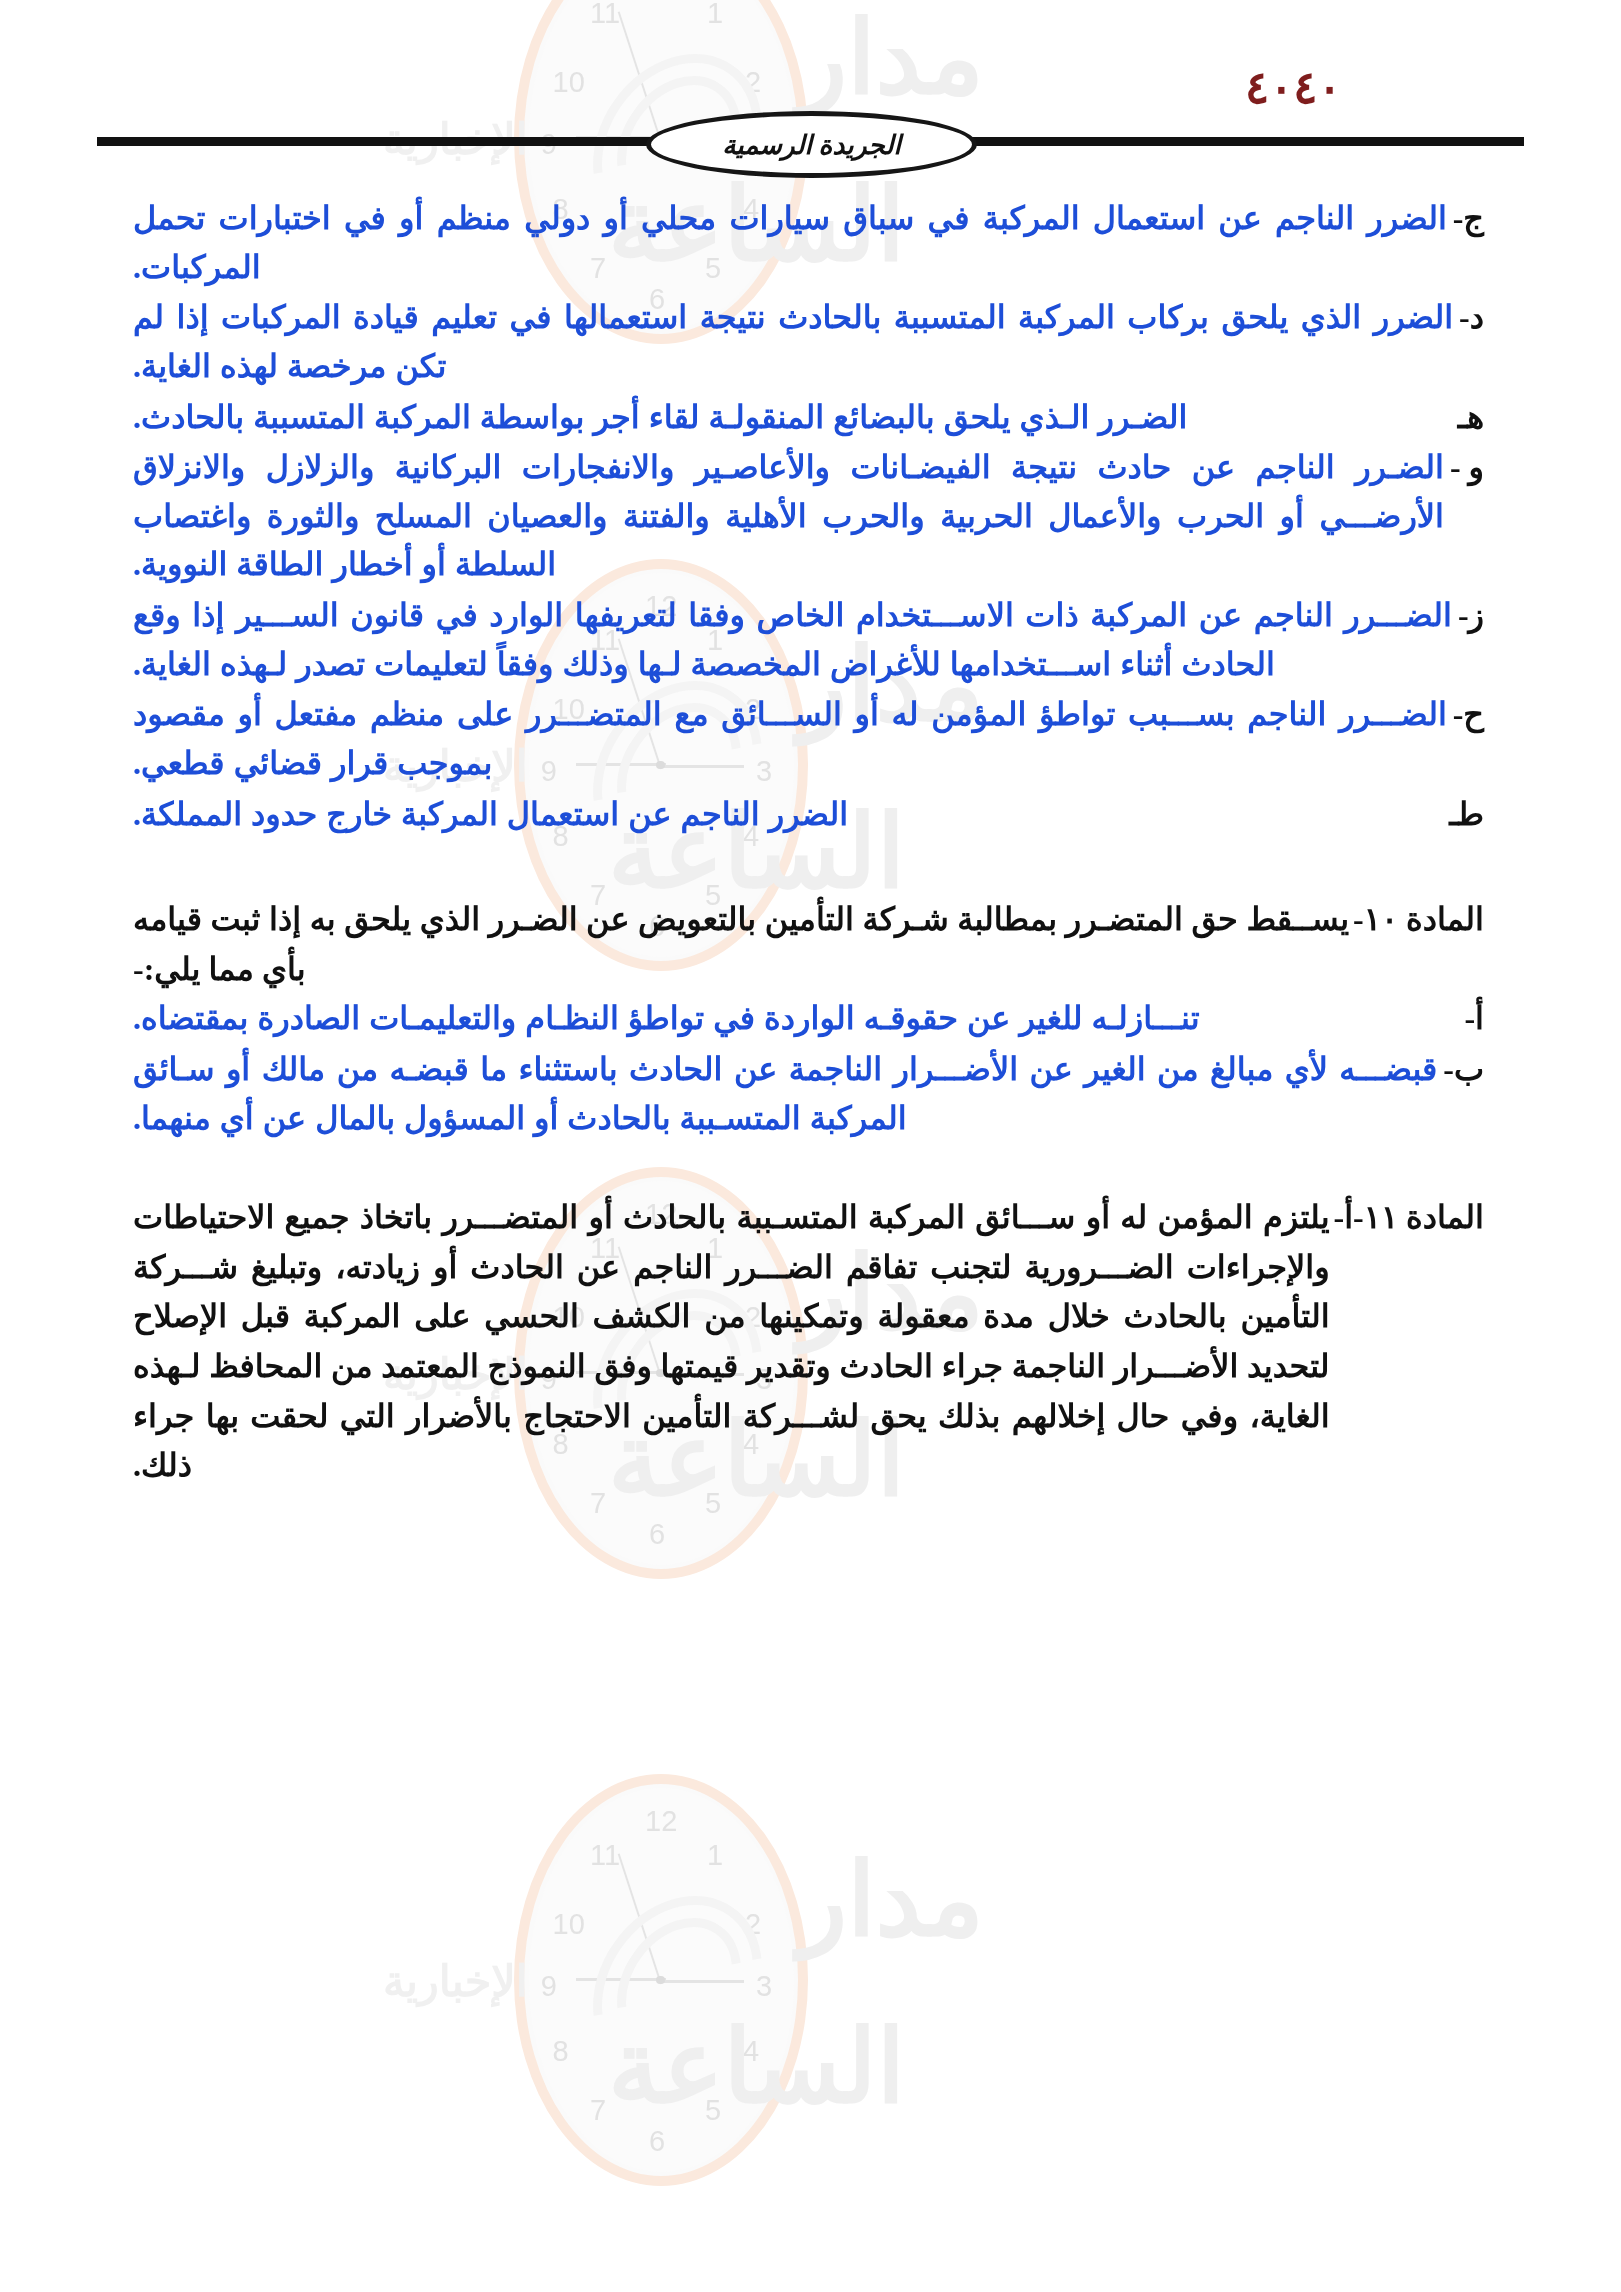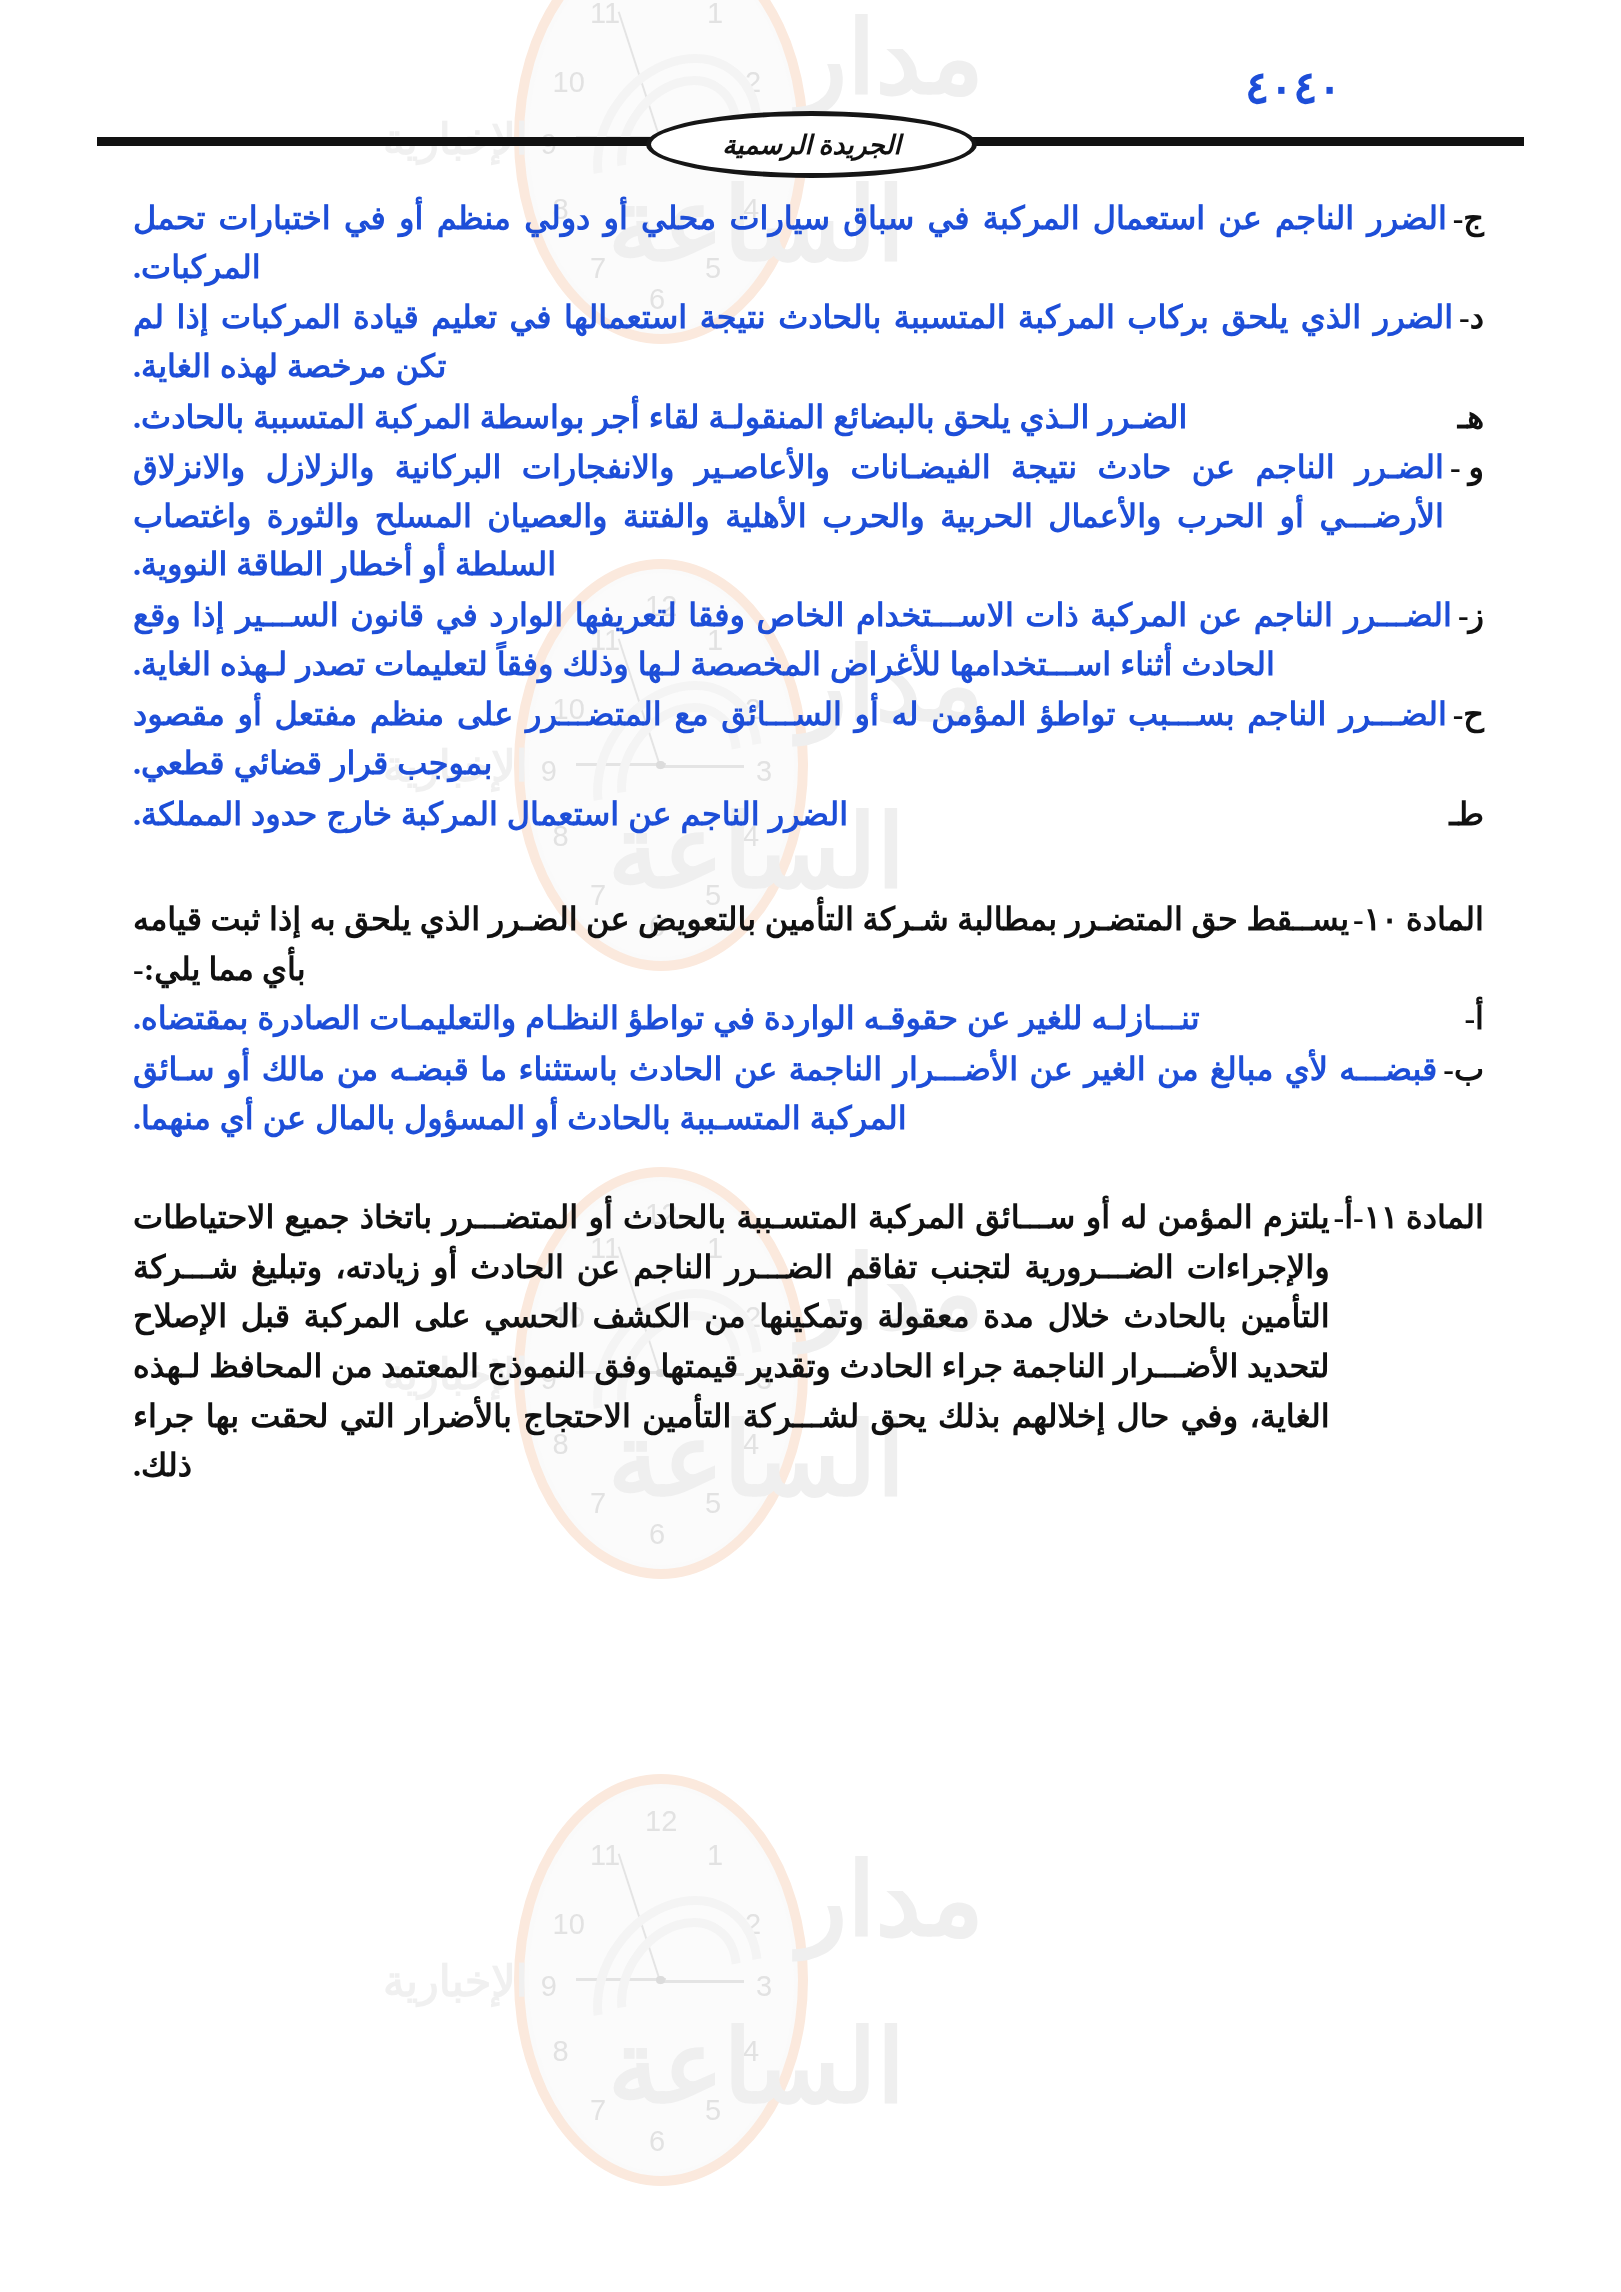--- a/index.html
+++ b/index.html
@@ -106,21 +106,21 @@
     height: 206px;
     z-index: 3;
   }
   .page-number {
     position: absolute;
     top: 61px;
     left: 1245px;
     font-family: "Liberation Serif", serif;
     font-size: 45px;
     font-weight: bold;
-    color: #1d4ed8;
+    color: #7f1d1d;
     letter-spacing: 5.9px;
     direction: ltr;
   }
   .header-rule {
     position: absolute;
     top: 137px;
     left: 97px;
     width: 1427px;
     height: 8.8px;
     background: #111111;

